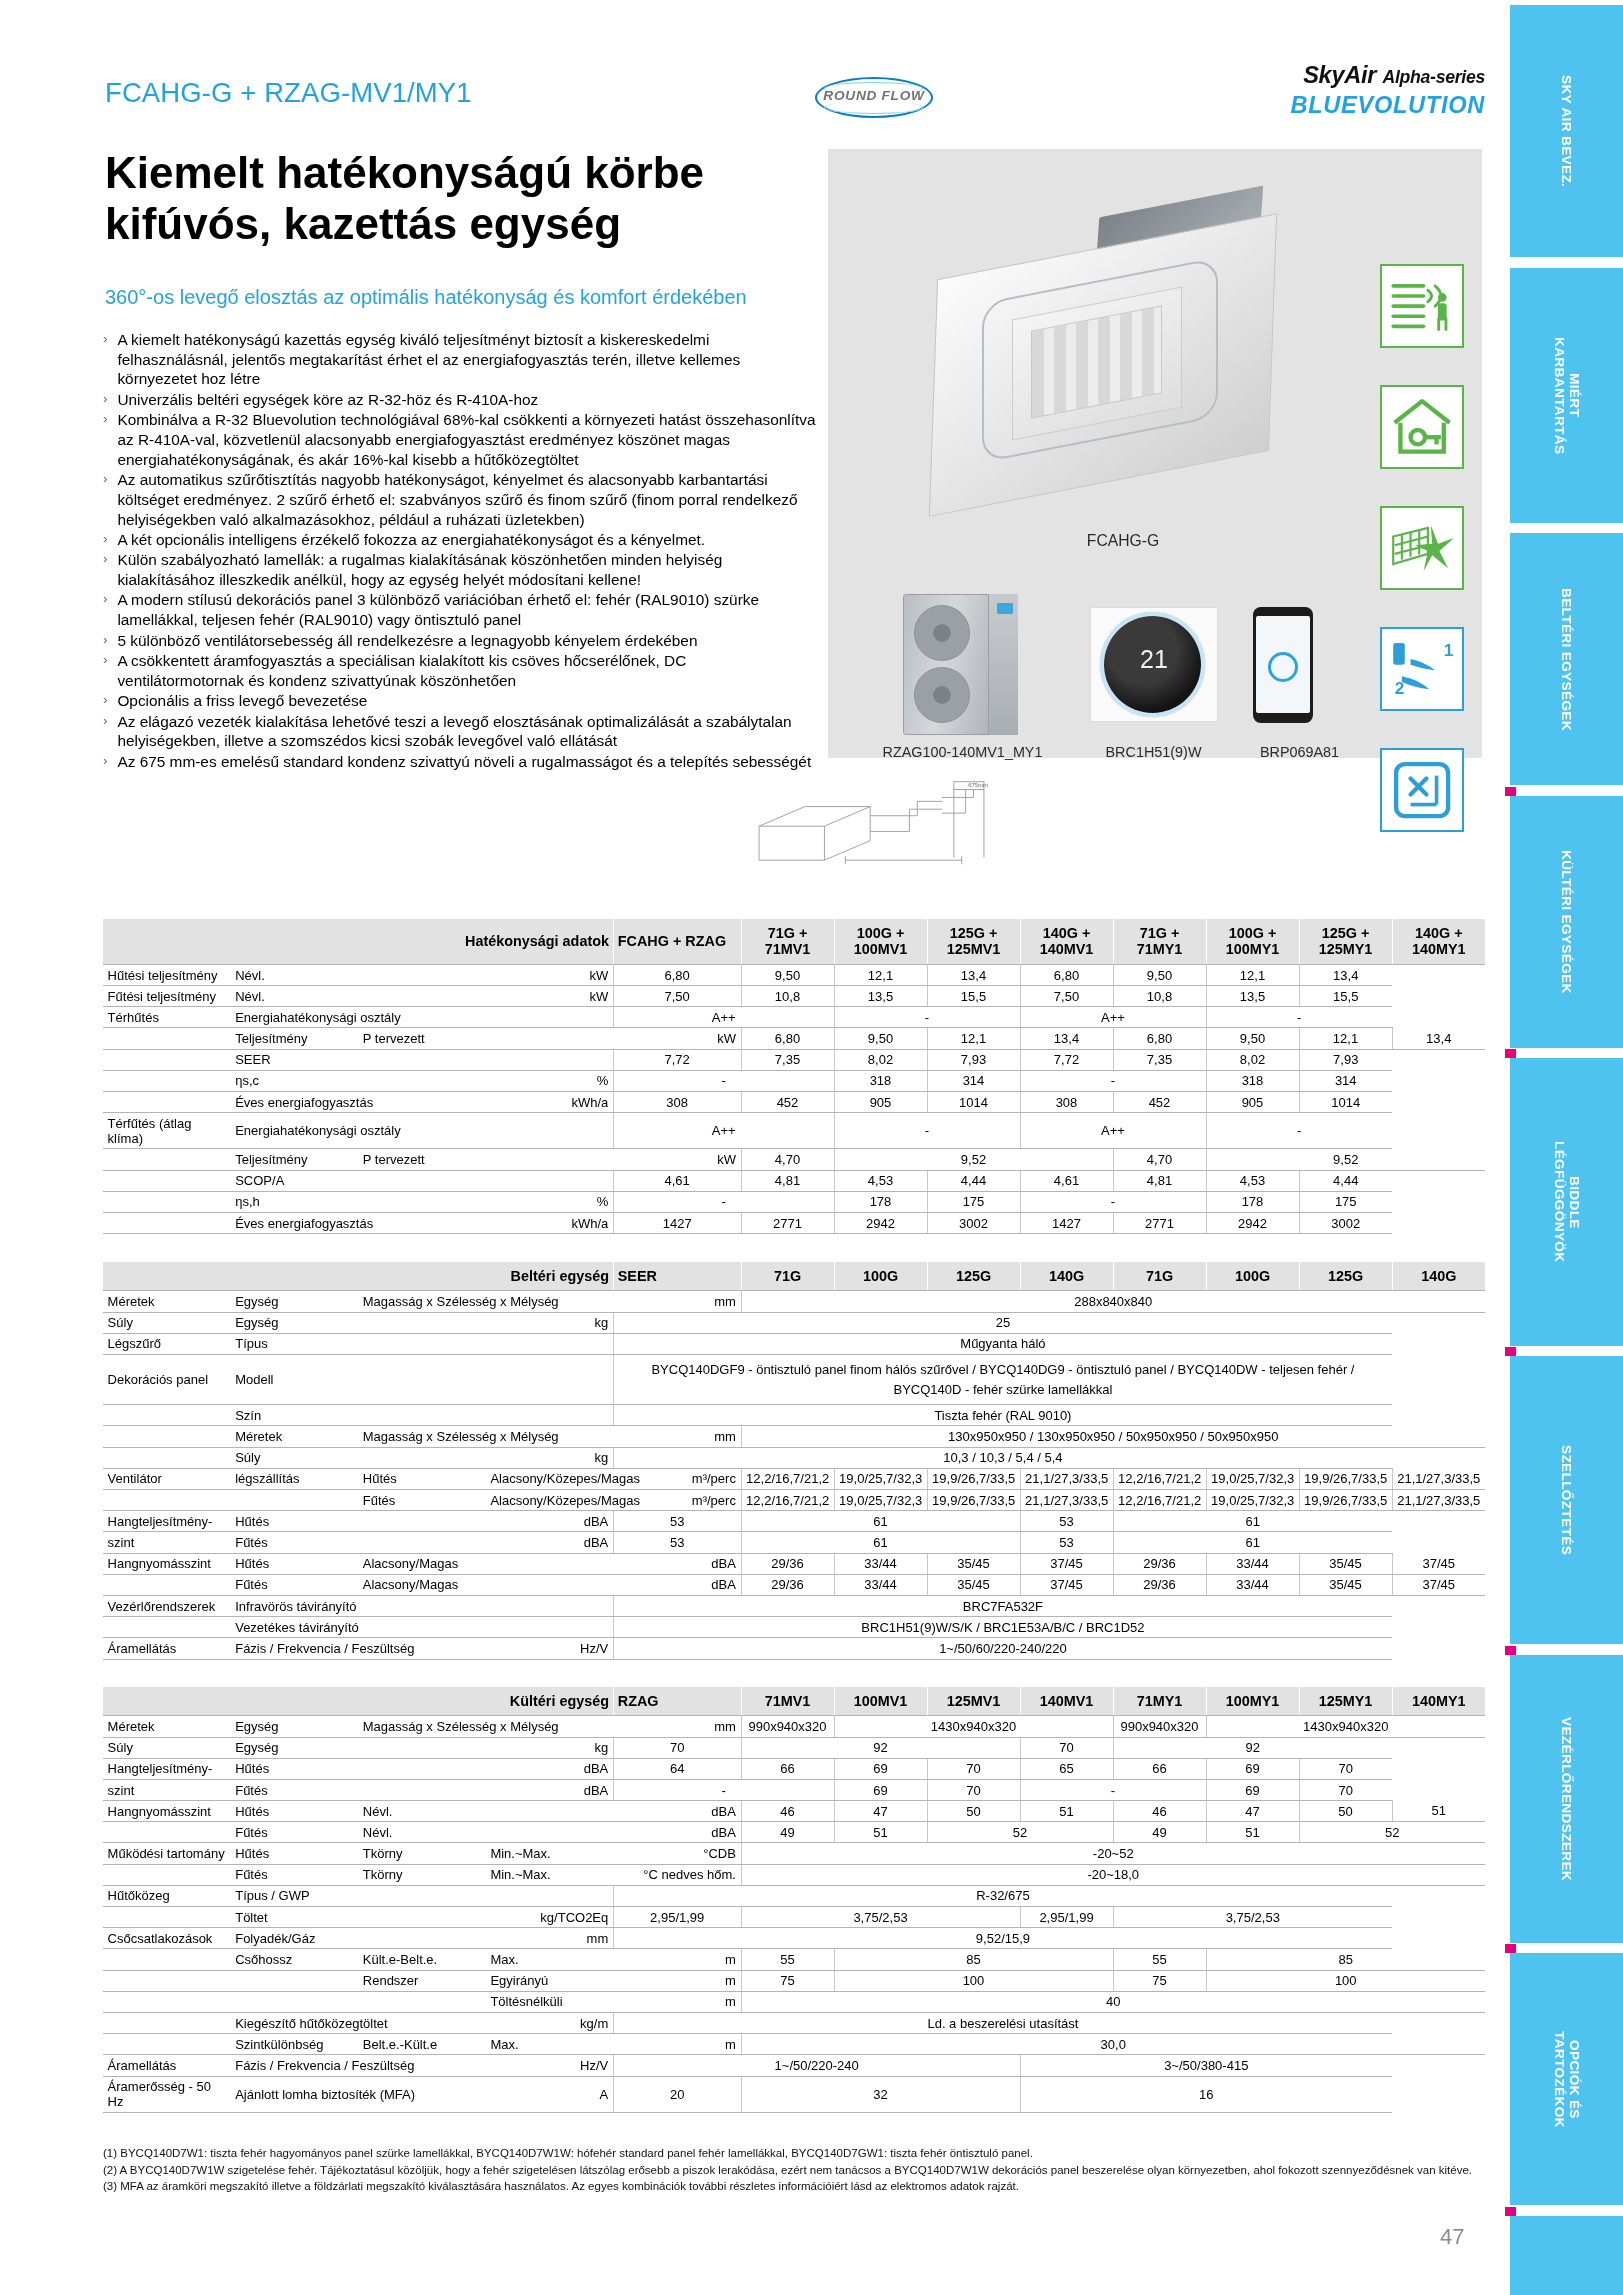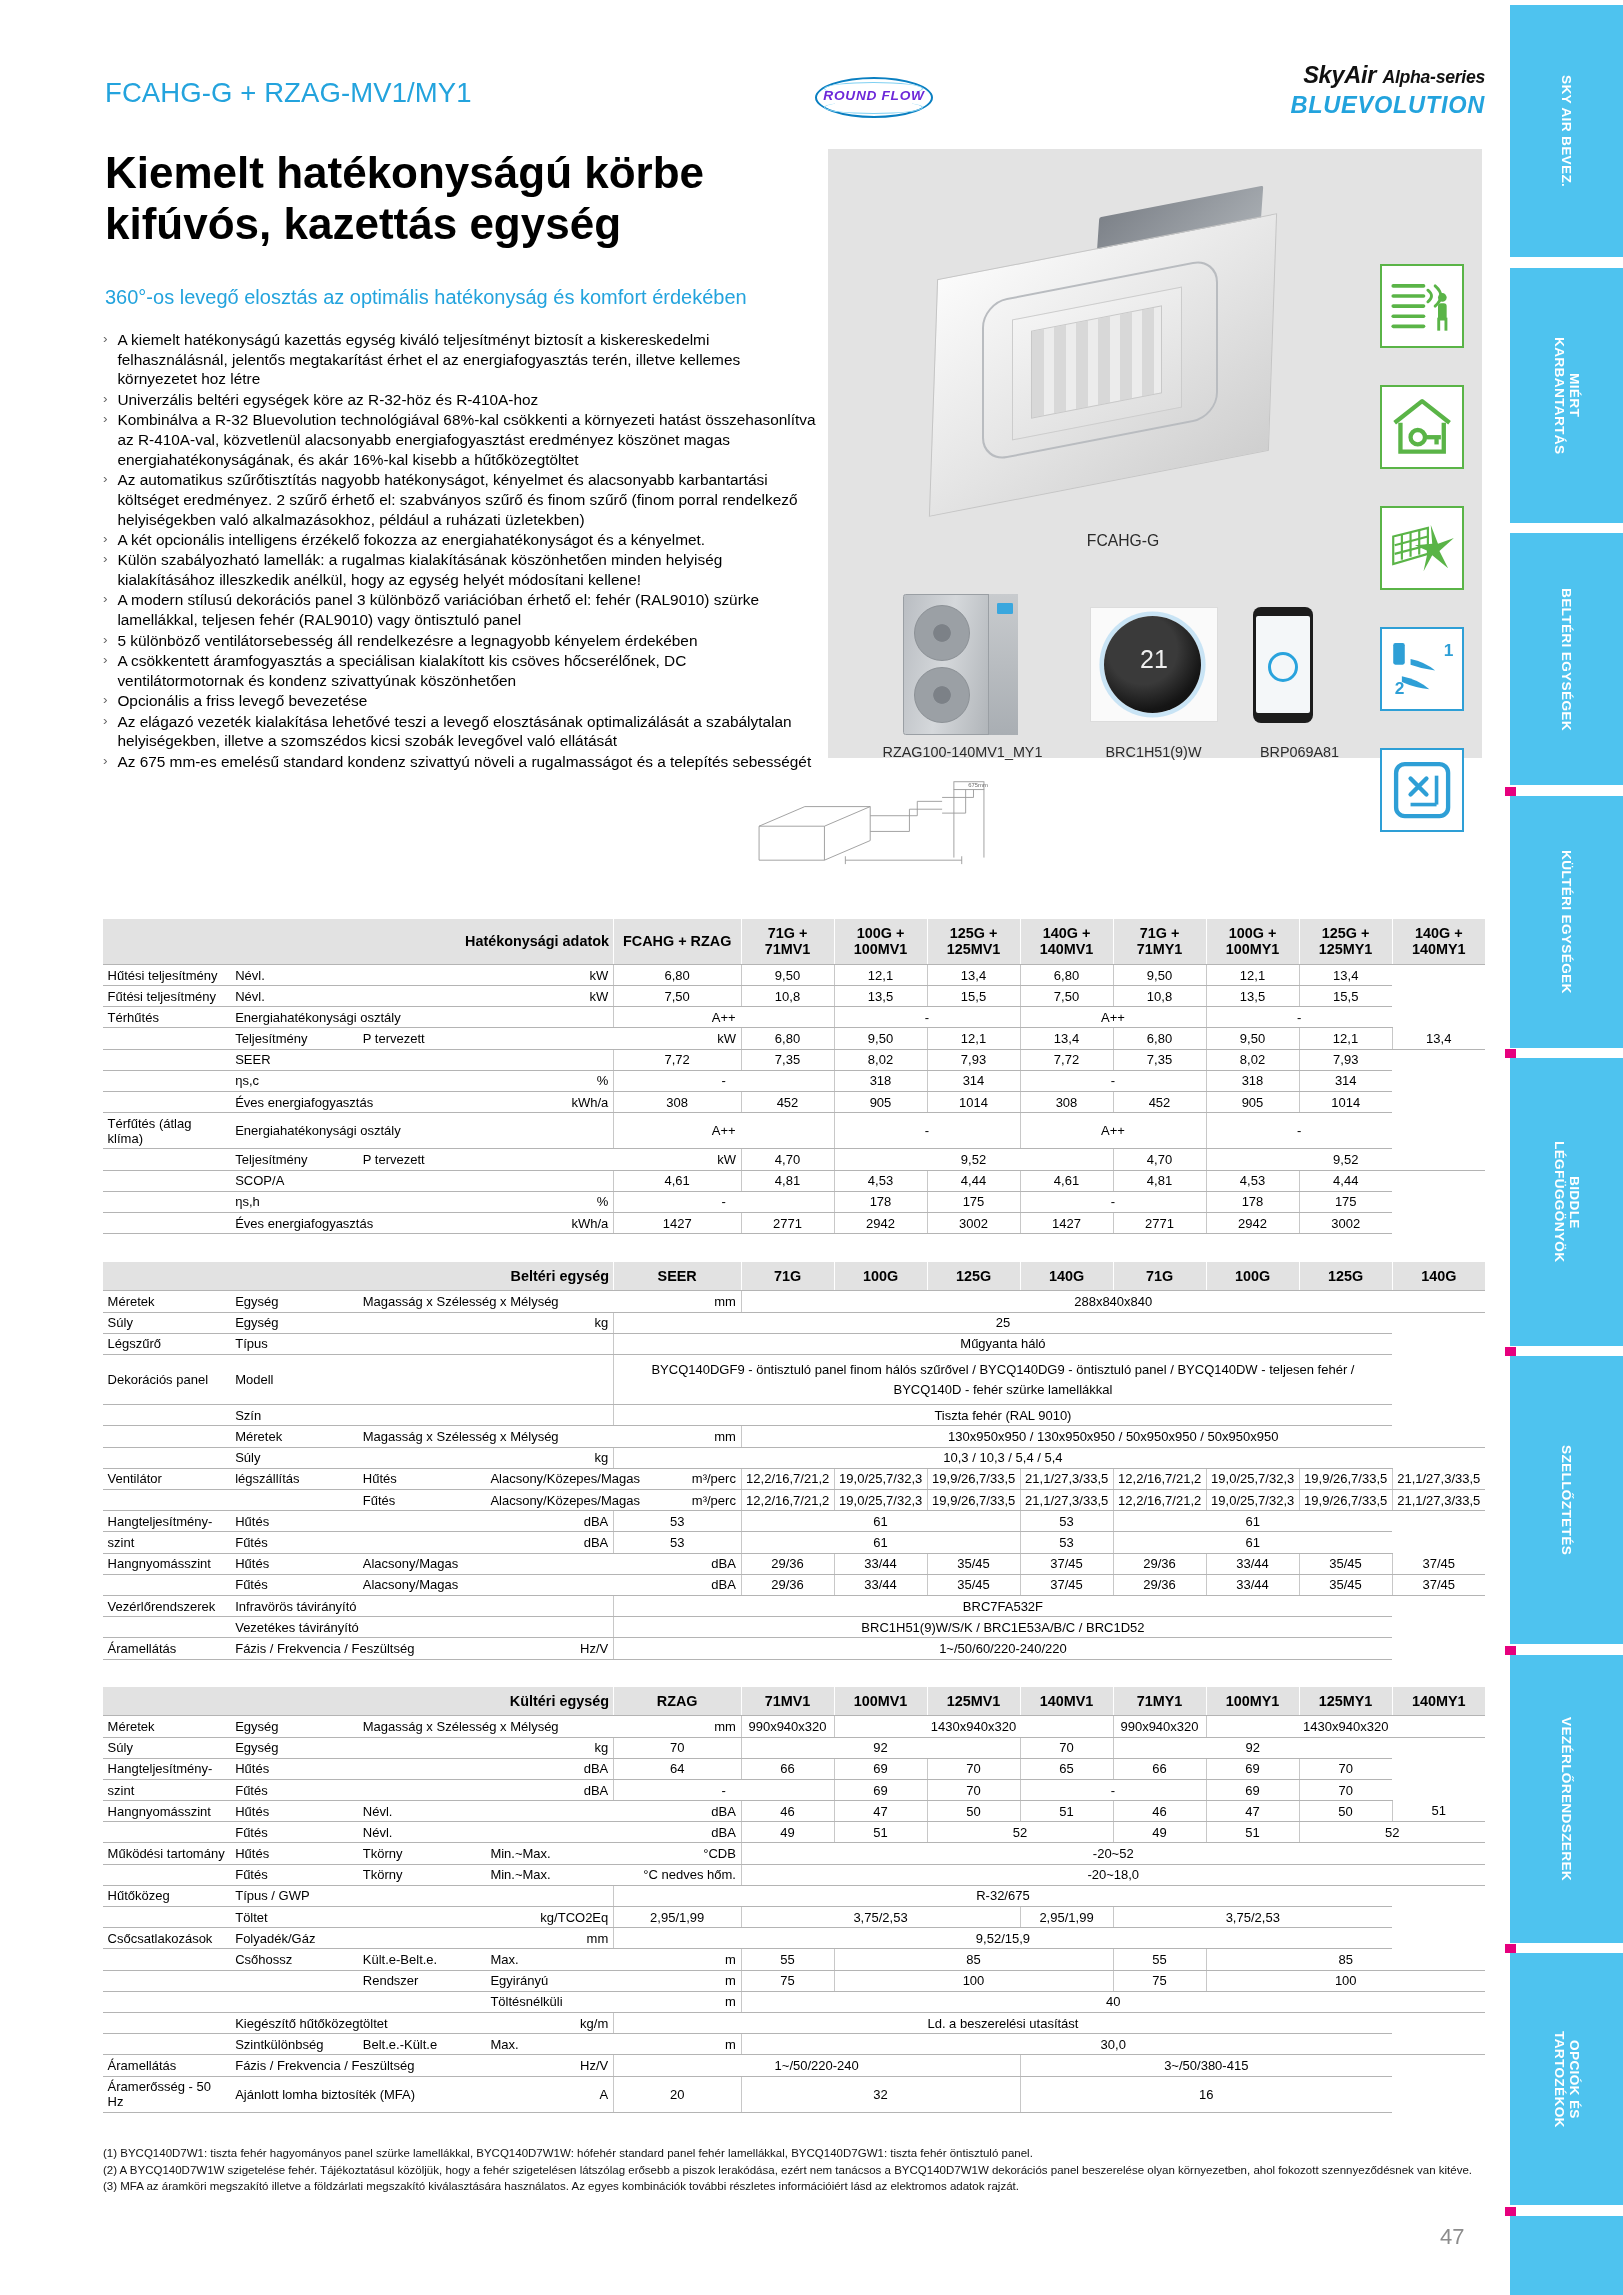--- a/index.html
+++ b/index.html
@@ -53,21 +53,21 @@
   #roundflow {
     position:absolute; left:815px; top:77px; width:118px; height:41px;
   }
   #rf-oval {
     position:absolute; inset:0; border-radius:50%;
     background:#ffffff; border:2px solid #0a7fc1;
     box-shadow: inset 0 0 0 3.9px #ffffff;
   }
   #rf-text {
     position:absolute; left:0; right:0; top:11px; text-align:center;
-    font-size:13.7px; font-weight:bold; font-style:italic; color:#6d28d9; letter-spacing:0.7px;
+    font-size:13.7px; font-weight:bold; font-style:italic; color:#737373; letter-spacing:0.7px;
   }
   .rf-arc { position:absolute; border:1.3px solid #49b3e5; border-radius:50%; }
   #skyair-block { position:absolute; left:1269px; top:62px; width:216px; text-align:right; }
   #skyair-line { font-size:23.6px; font-weight:bold; font-style:italic; color:#111; letter-spacing:-0.3px; }
   #skyair-line .alpha { font-size:17.7px; font-weight:bold; font-style:italic; color:#111; }
   #bluev { margin-top:2.6px; font-size:23.6px; font-weight:bold; letter-spacing:0.7px; color:#23a3dd; font-style:italic; }
 
   
   #imgpanel {
     position:absolute; left:828px; top:149px; width:654px; height:609px;
@@ -162,21 +162,21 @@
     border-bottom:1.3px solid #b4b4b4;
     font-size:13px; color:#000; padding:2.6px 4.6px; vertical-align:middle;
     font-weight:normal;
   }
   table.spec thead th {
     background:#e2e2e2; font-weight:bold; font-size:14.4px;
     border-bottom:1.3px solid #b4b4b4; border-left:1.3px solid #ffffff;
     text-align:center; padding:5.9px 3.9px; line-height:1.15;
   }
   table.spec thead th.lead { text-align:right; border-left:none; }
-  table.spec thead th.unitcol { text-align:center; }
+  table.spec thead th.unitcol { text-align:left; }
   .c1 { width:124px; }
   .c2 { width:90px; }
   .c3 { width:131px; }
   .c4 { width:98px; }
   .cu { width:61px; text-align:right !important; }
   .dv { width:93px; text-align:center !important; border-left:1.3px solid #c8c8c8; }
   td.dv, td.span { border-left:1.3px solid #c8c8c8; }
   td.span { text-align:center; }
   td.sub { border-bottom:0.7px solid #c8c8c8; }
   .tiny { font-size:9.2px; }

